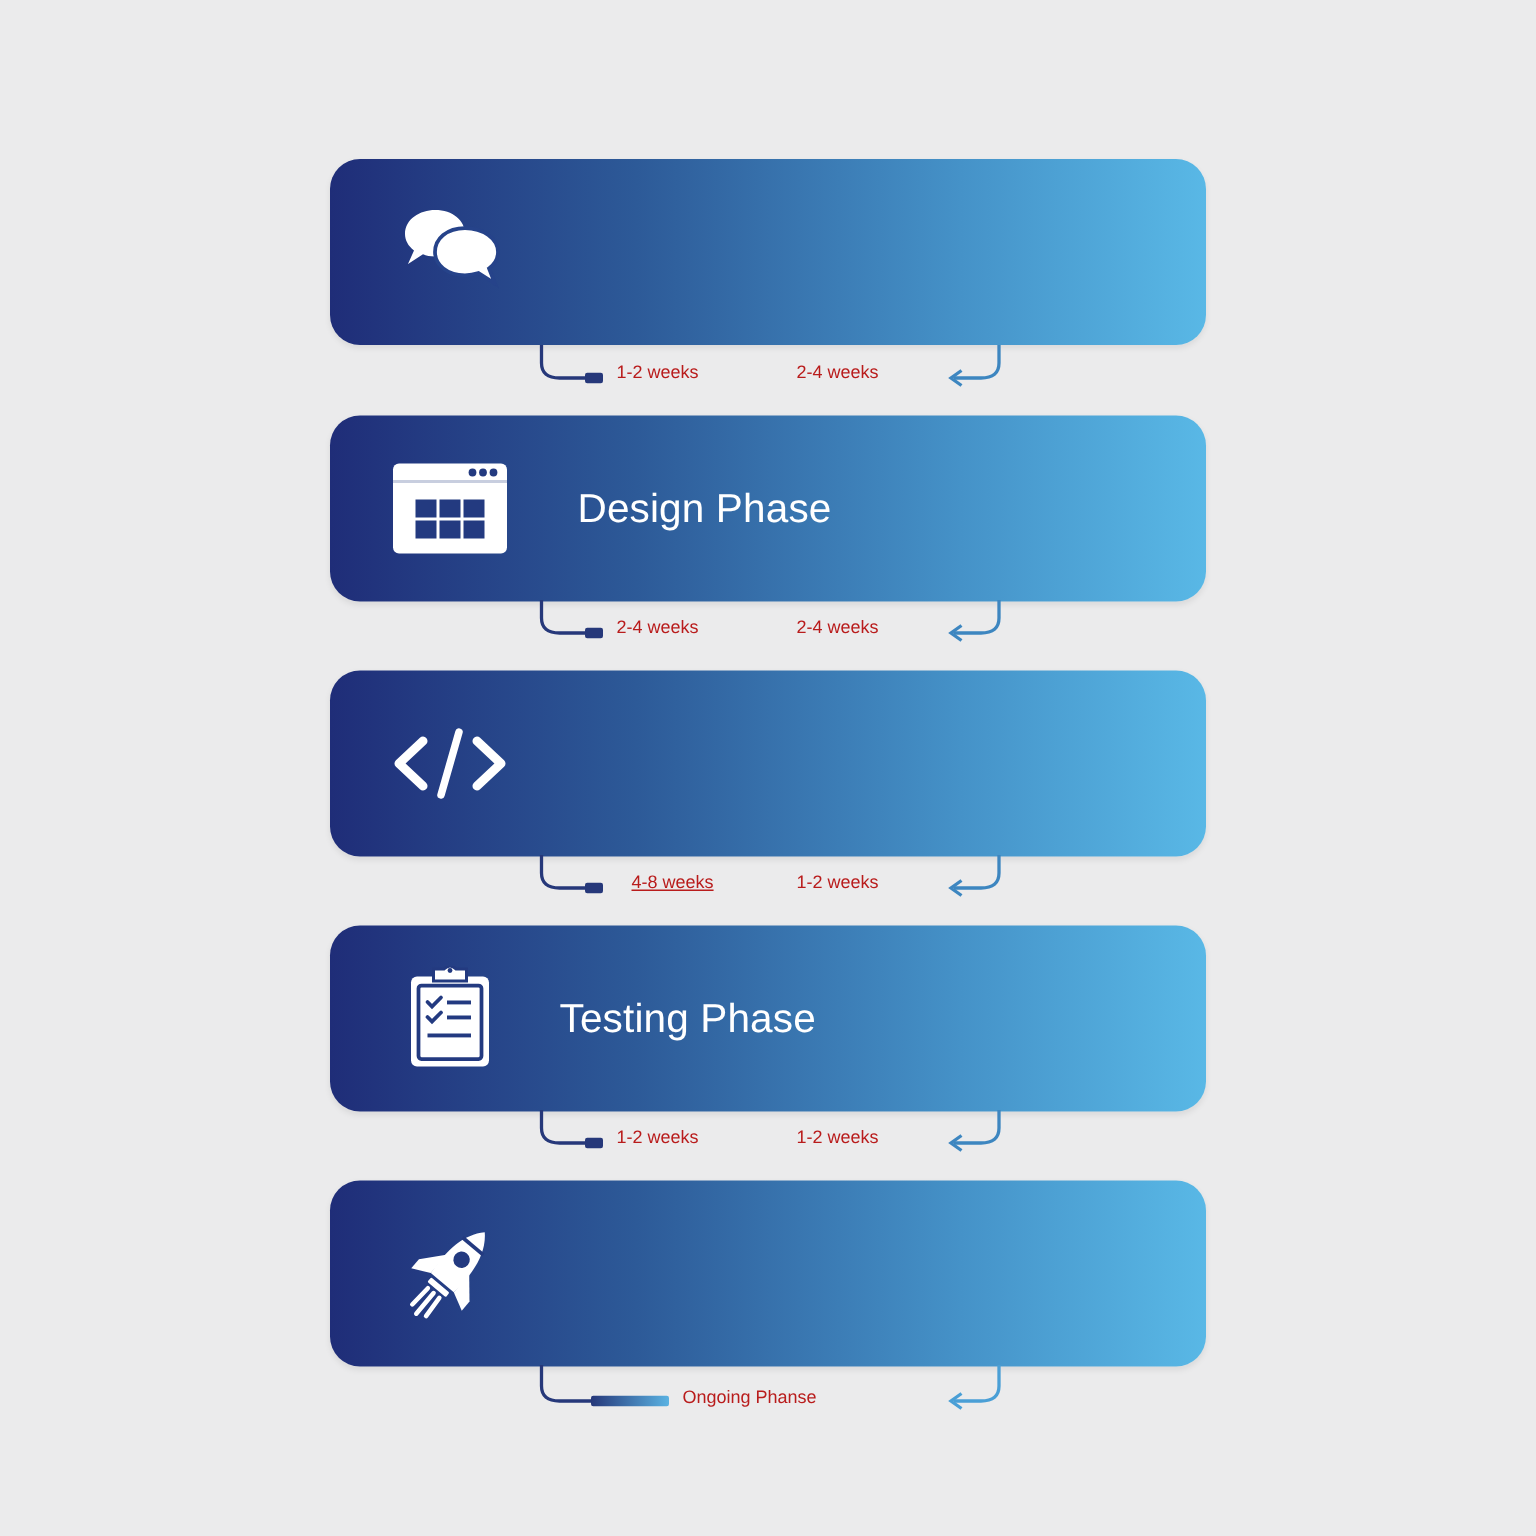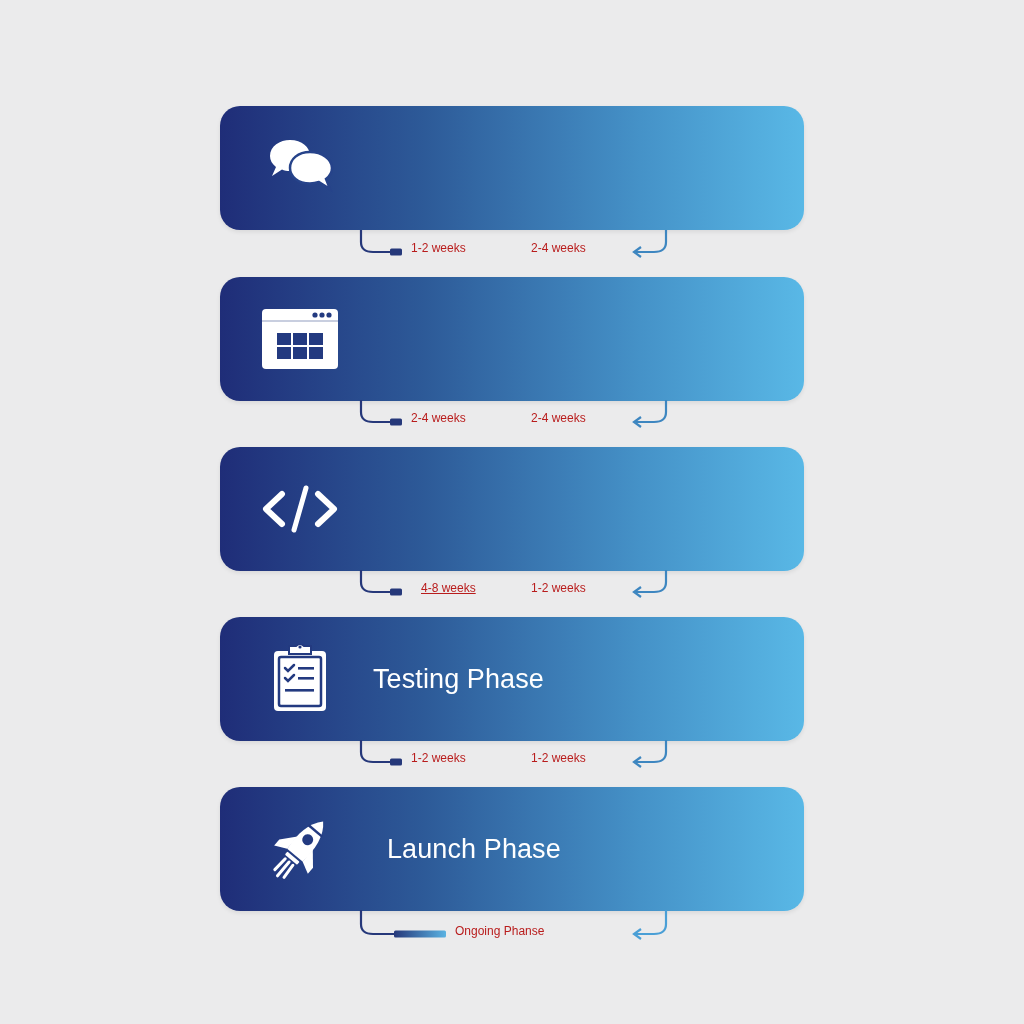--- a/index.html
+++ b/index.html
@@ -85,20 +85,21 @@
       <circle cx="69" cy="8" r="2.6" fill="#233a80"></circle>
       <rect x="2" y="13" width="76" height="2" fill="#233a80" opacity="0.25"></rect>
       <rect x="17" y="26" width="14" height="12" fill="#233a80"></rect>
       <rect x="33" y="26" width="14" height="12" fill="#233a80"></rect>
       <rect x="49" y="26" width="14" height="12" fill="#233a80"></rect>
       <rect x="17" y="40" width="14" height="12" fill="#233a80"></rect>
       <rect x="33" y="40" width="14" height="12" fill="#233a80"></rect>
       <rect x="49" y="40" width="14" height="12" fill="#233a80"></rect>
     </svg>
   </div>
+  <div class="phase-title" style="left:165px;">Design Phase</div>
 </div>
 <div class="connector" style="top:400px;">
   <svg width="316" height="36" viewBox="0 0 316 36">
     <path d="M5 0 L5 12 Q5 22 17 22 L38 22" fill="none" stroke="#26387a" stroke-width="2.2"></path>
     <rect x="34" y="18.5" width="12" height="7" rx="1.5" fill="#26387a"></rect>
     <path d="M310 0 L310 12 Q310 22 298 22 L280 22" fill="none" stroke="#3d86c0" stroke-width="2.2"></path>
     <path d="M285 17 L278 22 L285 27" fill="none" stroke="#3d86c0" stroke-width="2.2"></path>
   </svg>
   <span class="dur-left">2-4 weeks</span>
   <span class="dur-right">2-4 weeks</span>
@@ -160,21 +161,20 @@
         <circle cx="36" cy="26" r="5.5" fill="#233a80"></circle>
         <path d="M26 30 L14 44 L14 52 L26 46 Z" fill="#fff"></path>
         <path d="M46 30 L58 44 L58 52 L46 46 Z" fill="#fff"></path>
         <rect x="28" y="48" width="16" height="4" rx="1" fill="#fff"></rect>
         <path d="M31 55 L30 70" stroke="#fff" stroke-width="3" stroke-linecap="round"></path>
         <path d="M36 55 L36 73" stroke="#fff" stroke-width="3" stroke-linecap="round"></path>
         <path d="M41 55 L42 70" stroke="#fff" stroke-width="3" stroke-linecap="round"></path>
       </g>
     </svg>
   </div>
-  <div class="phase-title" style="left:167px;">Launch Phase</div>
 </div>
 <div class="connector" style="top:910px;">
   <defs></defs>
   <svg width="316" height="40" viewBox="0 0 316 40">
     <defs>
       <linearGradient id="supgrad" x1="0" x2="1" y1="0" y2="0">
         <stop offset="0" stop-color="#26387a"></stop>
         <stop offset="1" stop-color="#5ab2e2"></stop>
       </linearGradient>
     </defs>

